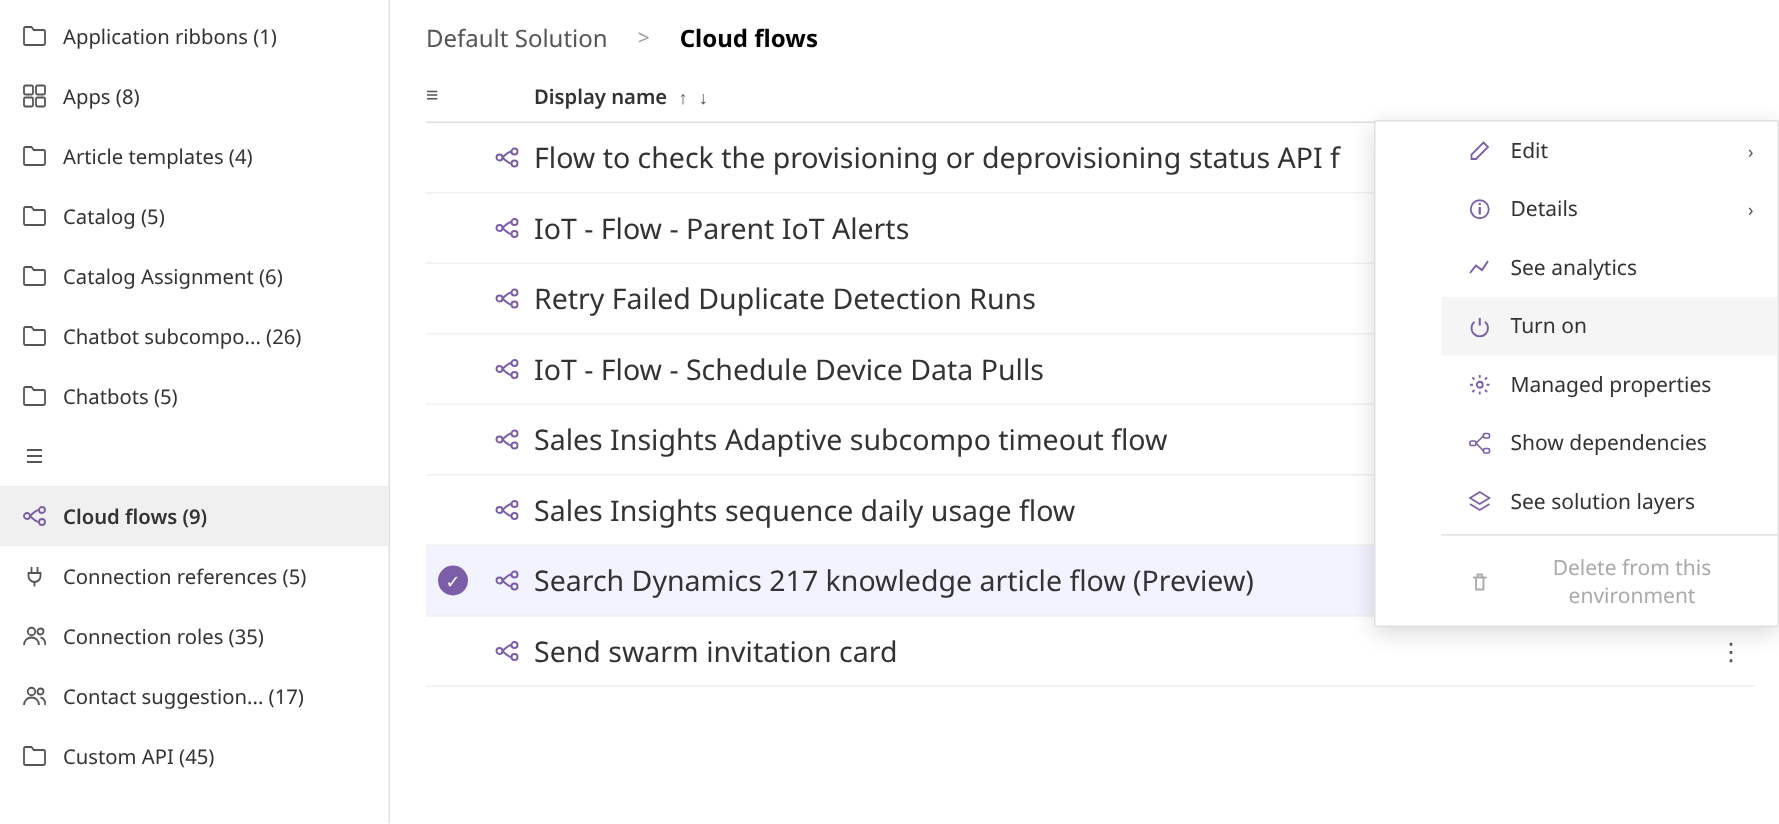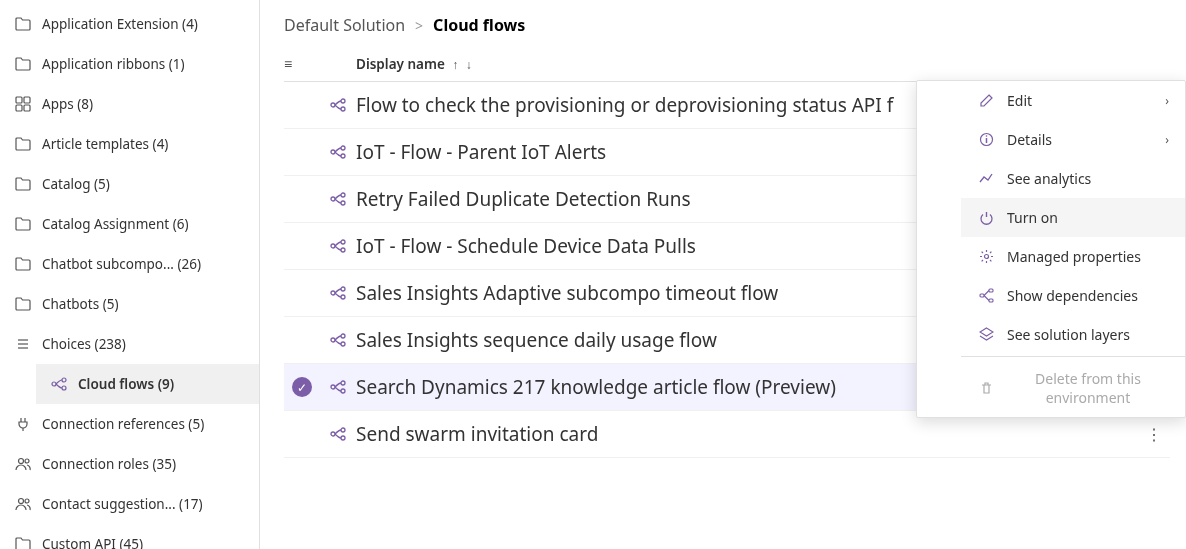--- a/index.html
+++ b/index.html
@@ -29,21 +29,20 @@
       align-items: center;
       padding: 8px 12px 8px 14px;
       cursor: pointer;
       white-space: nowrap;
       gap: 10px;
       height: 40px;
     }
     .sidebar-item.active {
       background: #f0f0f0;
       font-weight: 600;
-      margin-left: 36px;
     }
     .sidebar-icon {
       width: 18px;
       height: 18px;
       display: flex;
       align-items: center;
       justify-content: center;
       flex-shrink: 0;
       color: #555;
       font-size: 14px;
@@ -64,21 +63,21 @@
       overflow: hidden;
       position: relative;
     }
 
     
     .breadcrumb {
       display: flex;
       align-items: center;
       padding: 14px 24px 10px 24px;
       font-size: 16px;
-      gap: 10px;
+      gap: 20px;
       color: #555;
     }
     .breadcrumb-separator {
       font-size: 14px;
       color: #999;
     }
     .breadcrumb-current {
       font-weight: 700;
       color: #000;
     }
@@ -210,28 +209,20 @@
       bottom: 130px;
       font-size: 18px;
       color: #333;
       pointer-events: none;
     }
   </style>
 </head>
 <body>
 
 <div class="sidebar">
-<div class="sidebar-item">
-      <span class="sidebar-icon">
-        <svg width="16" height="16" viewBox="0 0 16 16" fill="none" xmlns="http://www.w3.org/2000/svg">
-          <path d="M1 3a1 1 0 011-1h4l1.5 2H14a1 1 0 011 1v8a1 1 0 01-1 1H2a1 1 0 01-1-1V3z" stroke="#555" stroke-width="1.2" fill="none"></path>
-        </svg>
-      </span>
-      <span class="sidebar-label">Application Extension (4)</span>
-    </div>
     <div class="sidebar-item">
       <span class="sidebar-icon">
         <svg width="16" height="16" viewBox="0 0 16 16" fill="none" xmlns="http://www.w3.org/2000/svg">
           <path d="M1 3a1 1 0 011-1h4l1.5 2H14a1 1 0 011 1v8a1 1 0 01-1 1H2a1 1 0 01-1-1V3z" stroke="#555" stroke-width="1.2" fill="none"></path>
         </svg>
       </span>
       <span class="sidebar-label">Application ribbons (1)</span>
     </div>
     <div class="sidebar-item">
       <span class="sidebar-icon">
@@ -285,21 +276,20 @@
       <span class="sidebar-label">Chatbots (5)</span>
     </div>
     <div class="sidebar-item">
       <span class="sidebar-icon">
         <svg width="16" height="16" viewBox="0 0 16 16" fill="none">
           <line x1="3" y1="4" x2="13" y2="4" stroke="#555" stroke-width="1.2"></line>
           <line x1="3" y1="8" x2="13" y2="8" stroke="#555" stroke-width="1.2"></line>
           <line x1="3" y1="12" x2="13" y2="12" stroke="#555" stroke-width="1.2"></line>
         </svg>
       </span>
-      <span class="sidebar-label">Choices (238)</span>
     </div>
     <div class="sidebar-item active">
       <span class="sidebar-icon">
         <svg width="16" height="16" viewBox="0 0 16 16" fill="none">
           <circle cx="3" cy="8" r="2" stroke="#7b5ea7" stroke-width="1.2" fill="none"></circle>
           <circle cx="13" cy="4" r="2" stroke="#7b5ea7" stroke-width="1.2" fill="none"></circle>
           <circle cx="13" cy="12" r="2" stroke="#7b5ea7" stroke-width="1.2" fill="none"></circle>
           <path d="M5 8 Q9 4 11 4" stroke="#7b5ea7" stroke-width="1.2" fill="none"></path>
           <path d="M5 8 Q9 12 11 12" stroke="#7b5ea7" stroke-width="1.2" fill="none"></path>
         </svg>

